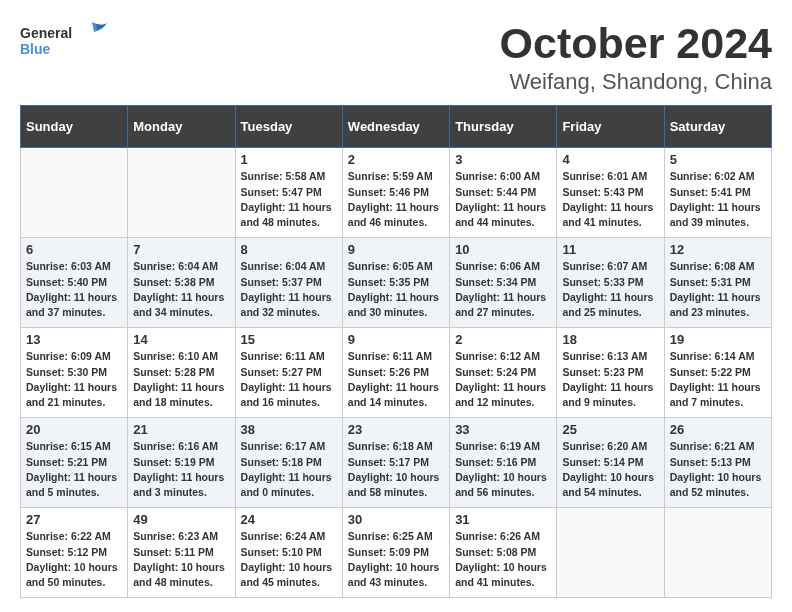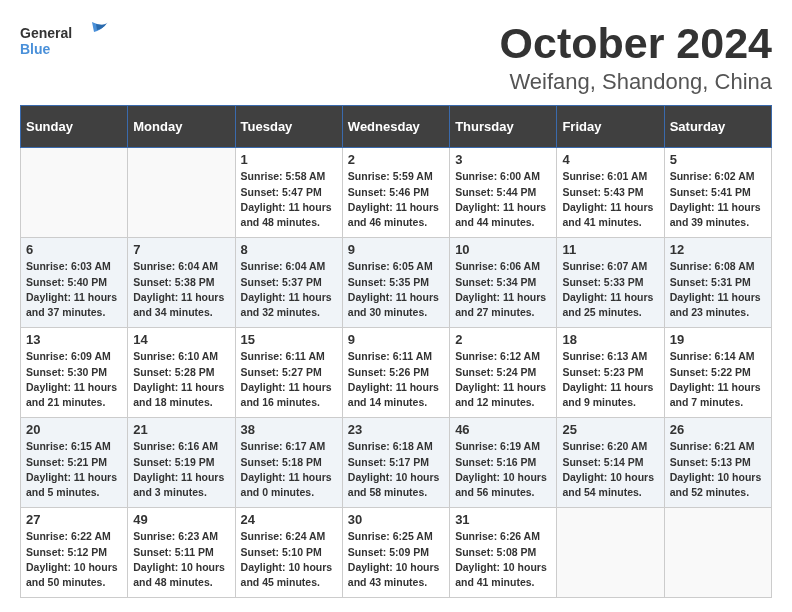--- a/index.html
+++ b/index.html
@@ -207,21 +207,21 @@
         </td>
         <td>
           <span class="day-number">38</span>
           <div class="day-info">Sunrise: 6:17 AM<br>Sunset: 5:18 PM<br>Daylight: 11 hours and 0 minutes.</div>
         </td>
         <td>
           <span class="day-number">23</span>
           <div class="day-info">Sunrise: 6:18 AM<br>Sunset: 5:17 PM<br>Daylight: 10 hours and 58 minutes.</div>
         </td>
         <td>
-          <span class="day-number">46</span>
+          <span class="day-number">33</span>
           <div class="day-info">Sunrise: 6:19 AM<br>Sunset: 5:16 PM<br>Daylight: 10 hours and 56 minutes.</div>
         </td>
         <td>
           <span class="day-number">25</span>
           <div class="day-info">Sunrise: 6:20 AM<br>Sunset: 5:14 PM<br>Daylight: 10 hours and 54 minutes.</div>
         </td>
         <td>
           <span class="day-number">26</span>
           <div class="day-info">Sunrise: 6:21 AM<br>Sunset: 5:13 PM<br>Daylight: 10 hours and 52 minutes.</div>
         </td>

